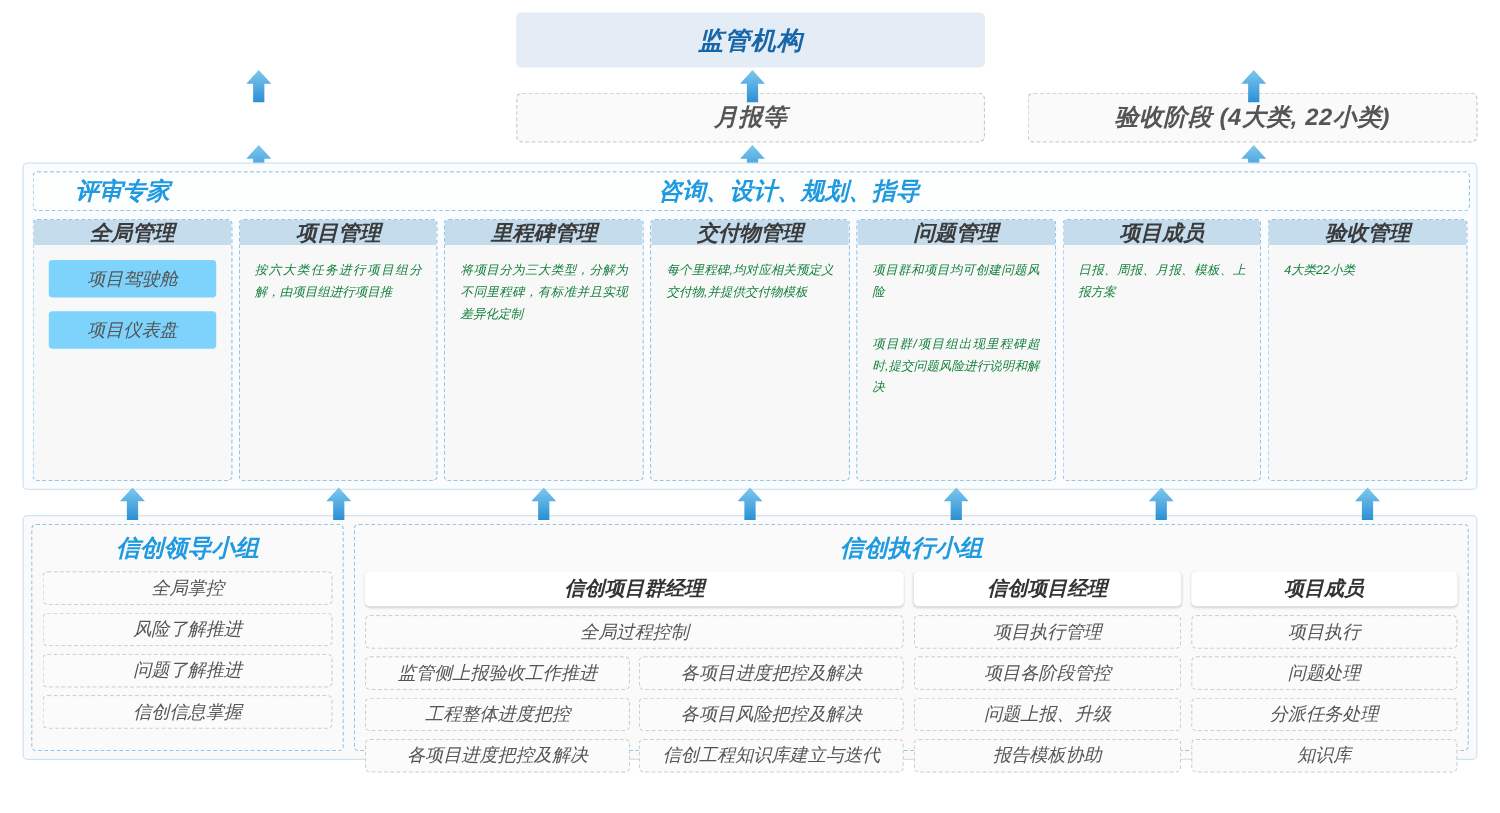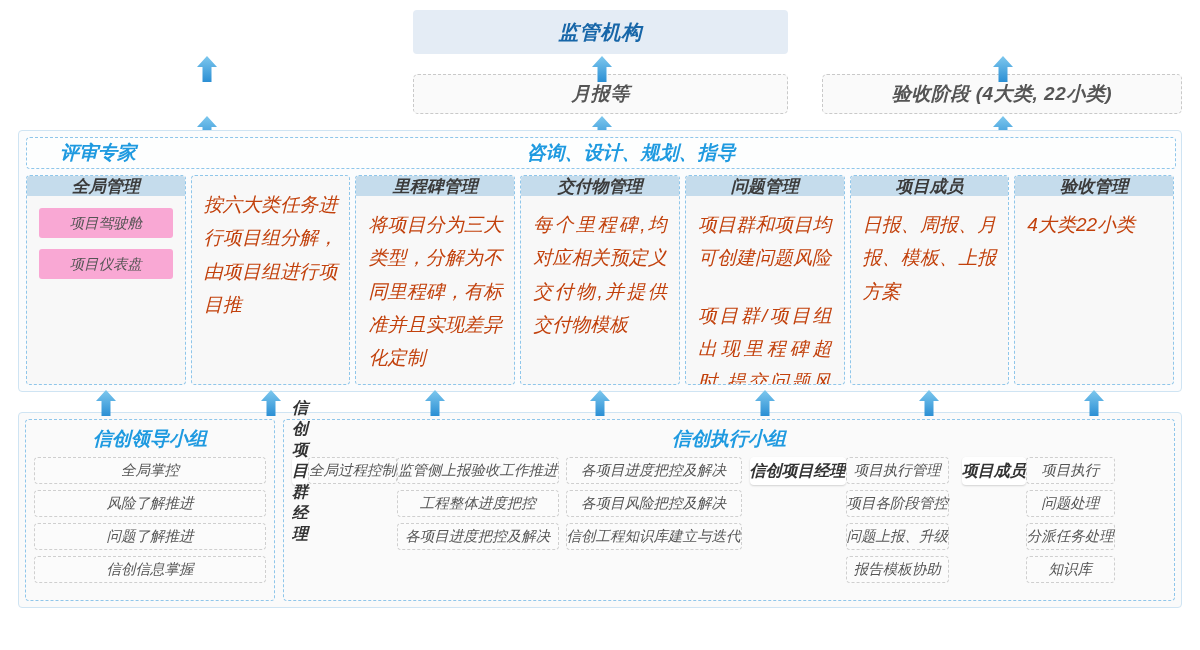--- a/index.html
+++ b/index.html
@@ -64,46 +64,46 @@
     border: 1px dashed #8fc6ea; border-radius: 4px;
     background: #f8f8f8; overflow: hidden;
   }
   .col-head {
     height: 20px; background: #c5dcec;
     display: flex; align-items: center; justify-content: center;
     font-size: 17px; font-weight: bold; color: #3b3b3b;
   }
   .col-body { flex: 1; padding: 12px 12px 8px; }
   .col-body p {
-    font-size: 19px; line-height: 1.75; color: #c2410c;
+    font-size: 10px; line-height: 1.75; color: #15803d;
     text-align: justify; text-justify: inter-ideograph;
   }
   .col-body p + p { margin-top: 24px; }
   .pill {
-    background: #f9a8d4; border-radius: 3px; height: 30px; margin-bottom: 11px;
+    background: #7dd3fc; border-radius: 3px; height: 30px; margin-bottom: 11px;
     display: flex; align-items: center; justify-content: center;
     font-size: 14.5px; color: #555;
   }
 
   
   .bot-panel {
     position: absolute; left: 18px; top: 412px; width: 1164px; height: 196px;
     background: #fafafa; border: 1px solid #cfe4f3; border-radius: 4px;
     display: flex; gap: 8px; padding: 6px;
   }
   .group {
     border: 1px dashed #8fc6ea; border-radius: 4px;
     padding: 6px 8px 8px; display: flex; flex-direction: column;
   }
   .group-left  { width: 250px; }
   .group-right { flex: 1; }
   .group-title { text-align: center; font-size: 19px; margin-bottom: 5px; }
 
   .role-cols { display: flex; gap: 8px; flex: 1; }
-  .role { display: flex; }
+  .role { display: flex; flex-direction: column; }
   .role-pm   { flex: 2.02; }
   .role-one  { flex: 1; }
 
   .role-head {
     height: 28px; background: #ffffff; border-radius: 4px;
     box-shadow: 0 1px 2px rgba(0,0,0,.16);
     display: flex; align-items: center; justify-content: center;
     font-size: 16px; font-weight: bold; color: #333; margin-bottom: 7px;
   }
   .task {
@@ -201,20 +201,21 @@
     </div>
     <div class="col-wrap" id="col-wrap">
         <div class="col">
           <div class="col-head">全局管理</div>
           <div class="col-body">
             <div class="pill">项目驾驶舱</div>
             <div class="pill">项目仪表盘</div>
           </div>
         </div>
         <div class="col">
+          <div class="col-head">项目管理</div>
           <div class="col-body">
             <p>按六大类任务进行项目组分解，由项目组进行项目推</p>
           </div>
         </div>
         <div class="col">
           <div class="col-head">里程碑管理</div>
           <div class="col-body">
             <p>将项目分为三大类型，分解为不同里程碑，有标准并且实现差异化定制</p>
           </div>
         </div>

